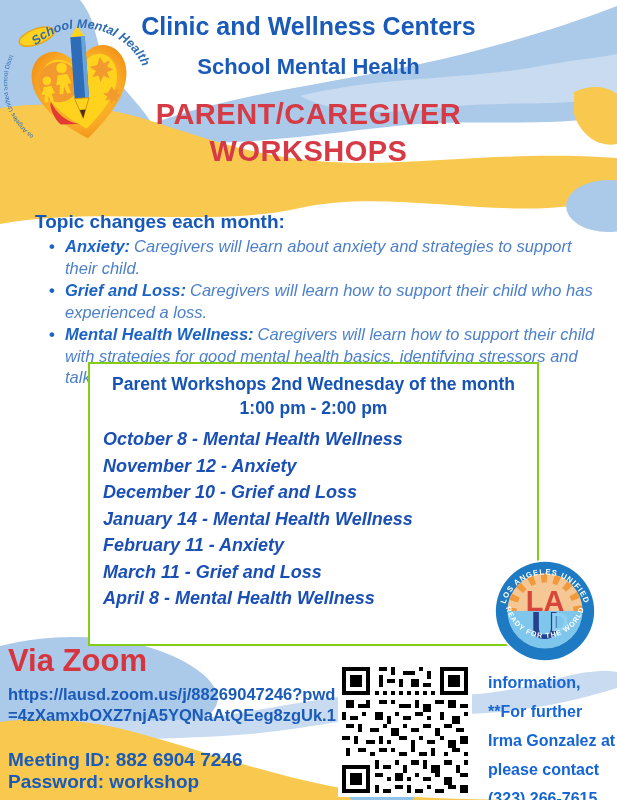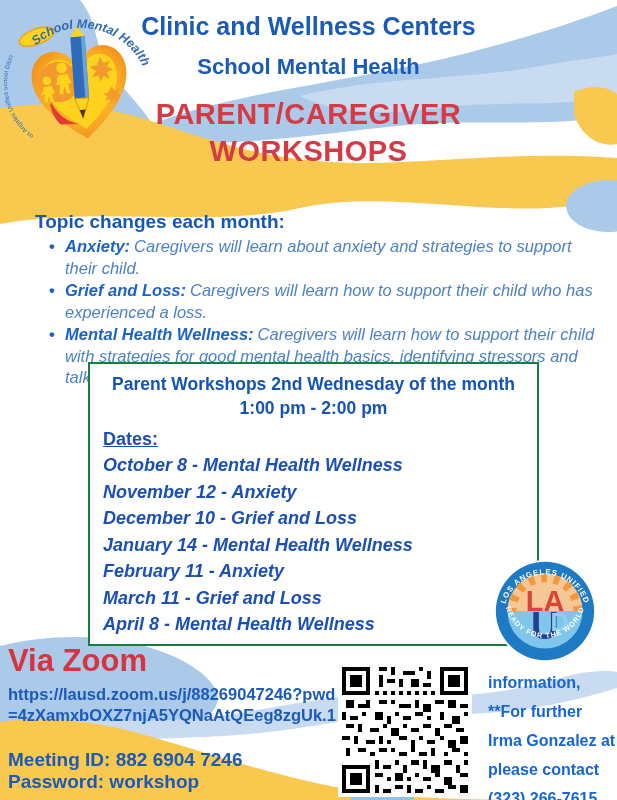--- a/index.html
+++ b/index.html
@@ -24,21 +24,21 @@
   .topics{position:absolute;top:190px;left:35px;width:560px;margin-top:21px;}
   .topics-heading{font-size:19px;font-weight:bold;color:#1658b8;margin-bottom:3px;}
   .topic-list{margin:0;padding:0 0 0 30px;list-style:none;}
   .topic-list li{position:relative;font-size:16.5px;font-style:italic;
     color:#4d80ca;line-height:21.5px;margin-bottom:1px;}
   .topic-list li::before{content:"•";position:absolute;left:-16px;top:0;
     color:#1c63c6;font-style:normal;font-weight:bold;}
   .tname{font-weight:bold;color:#1c63c6;margin-right:4px;}
 
   .schedule-box{position:absolute;left:88px;top:362px;width:451px;height:284px;
-    box-sizing:border-box;border:2px solid #15803d;background:#ffffff;
+    box-sizing:border-box;border:2px solid #84cc16;background:#ffffff;
     padding:8px 13px 0 13px;}
   .sched-h1,.sched-h2{text-align:center;font-size:17.5px;font-weight:bold;
     color:#1553b5;line-height:24px;}
   .sched-h2{margin-bottom:6px;}
   .dates-label{font-size:18px;font-weight:bold;color:#1a4fb5;
     text-decoration:underline;line-height:26px;}
   .date-row{font-size:18px;font-weight:bold;color:#1a4fb5;line-height:26.5px;font-style:italic;}
 
   .lausd-logo{position:absolute;left:492px;top:558px;width:106px;height:106px;}
 
@@ -138,21 +138,20 @@
       </li>
       <li>
         <span class="tname">Mental Health Wellness:</span><span class="tdesc">Caregivers will learn how to support their child with strategies for good mental health basics, identifying stressors and talking about feelings.</span>
       </li>
     </ul>
   </div>
 
   <div class="schedule-box">
     <div class="sched-h1">Parent Workshops 2nd Wednesday of the month</div>
     <div class="sched-h2">1:00 pm - 2:00 pm</div>
-    <div class="dates-label">Dates:</div>
     <div class="date-row">October 8 - Mental Health Wellness</div>
     <div class="date-row">November 12 - Anxiety</div>
     <div class="date-row">December 10 - Grief and Loss</div>
     <div class="date-row">January 14 - Mental Health Wellness</div>
     <div class="date-row">February 11 - Anxiety</div>
     <div class="date-row">March 11 - Grief and Loss</div>
     <div class="date-row">April 8 - Mental Health Wellness</div>
   </div>
 
   <svg class="lausd-logo" viewBox="0 0 110 110">

